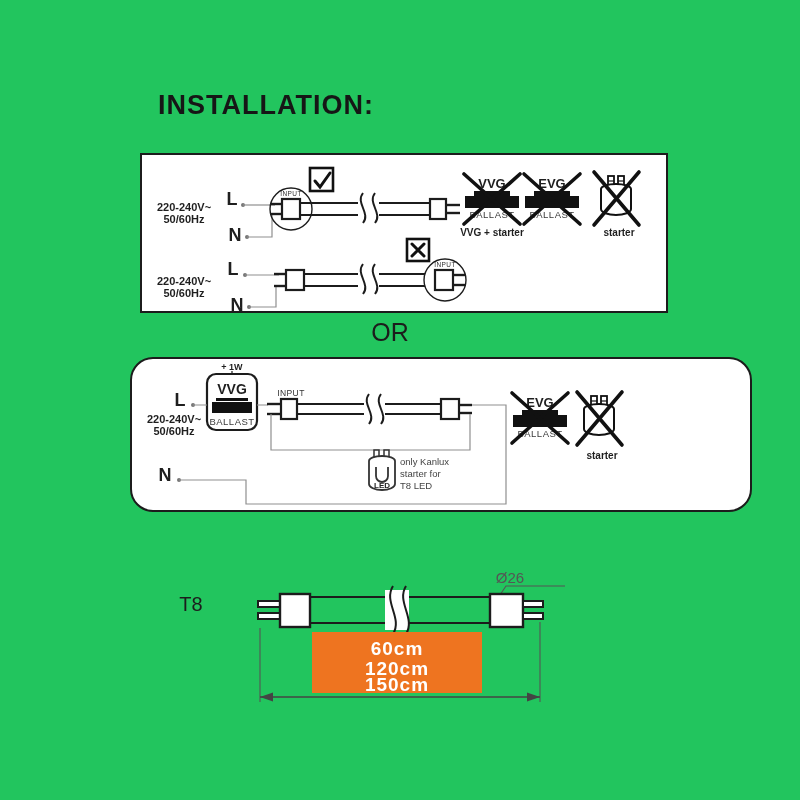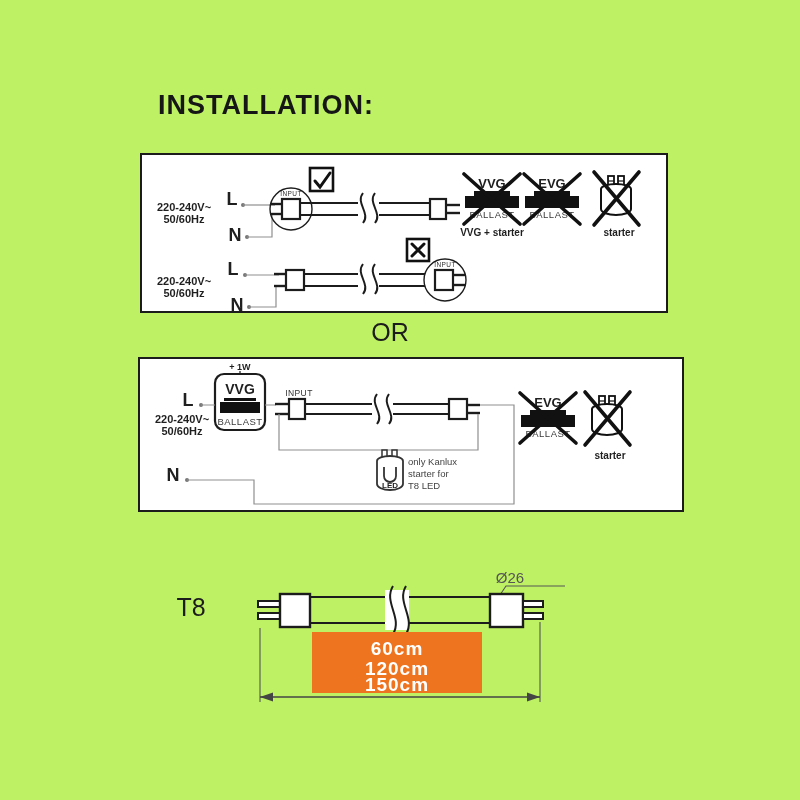--- a/index.html
+++ b/index.html
@@ -1,27 +1,27 @@
 <!DOCTYPE html>
 <html><head>
 <meta charset="utf-8">
 <style>
   html,body{margin:0;padding:0;background:#ffffff;}
-  #page{position:relative;width:800px;height:800px;background:#bef264;overflow:hidden;
+  #page{position:relative;width:800px;height:800px;background:#22c55e;overflow:hidden;
         font-family:"Liberation Sans",sans-serif;color:#1f1f1f;}
   #title{position:absolute;left:158px;top:90px;font-size:27px;font-weight:600;
          letter-spacing:1px;color:#161616;}
   .frame{position:absolute;border:2px solid #1c1c1c;background:#fff;box-sizing:border-box;}
   #box1{left:140px;top:153px;width:528px;height:160px;}
-  #box2{left:138px;top:357px;width:546px;height:155px;}
+  #box2{left:130px;top:357px;width:622px;height:155px;border-radius:23px;}
   #or-label{position:absolute;left:345px;top:318px;width:90px;text-align:center;
             font-size:25px;font-weight:normal;color:#1c1c1c;}
   #size-block{position:absolute;left:150px;top:560px;width:420px;height:150px;}
   #size-label{position:absolute;left:148px;top:592px;width:86px;text-align:center;
-              font-size:25px;font-weight:500;line-height:1.25;color:#1c1c1c;}
+              font-size:20px;font-weight:500;line-height:1.25;color:#1c1c1c;}
   svg text{font-family:"Liberation Sans",sans-serif;fill:#1f1f1f;}
   .t-volt{font-size:11px;font-weight:bold;}
   .t-ln{font-size:18px;font-weight:bold;}
   .t-input{font-size:6.5px;letter-spacing:.4px;fill:#333;}
   .t-input2{font-size:8.5px;letter-spacing:.4px;fill:#333;}
   .t-icon{font-size:13px;font-weight:bold;}
   .t-ballast{font-size:9.5px;fill:#3a3a3a;letter-spacing:.5px;}
   .t-cap{font-size:10px;font-weight:bold;}
   .t-note{font-size:9.5px;fill:#444;}
   .t-led{font-size:8px;font-weight:bold;}

